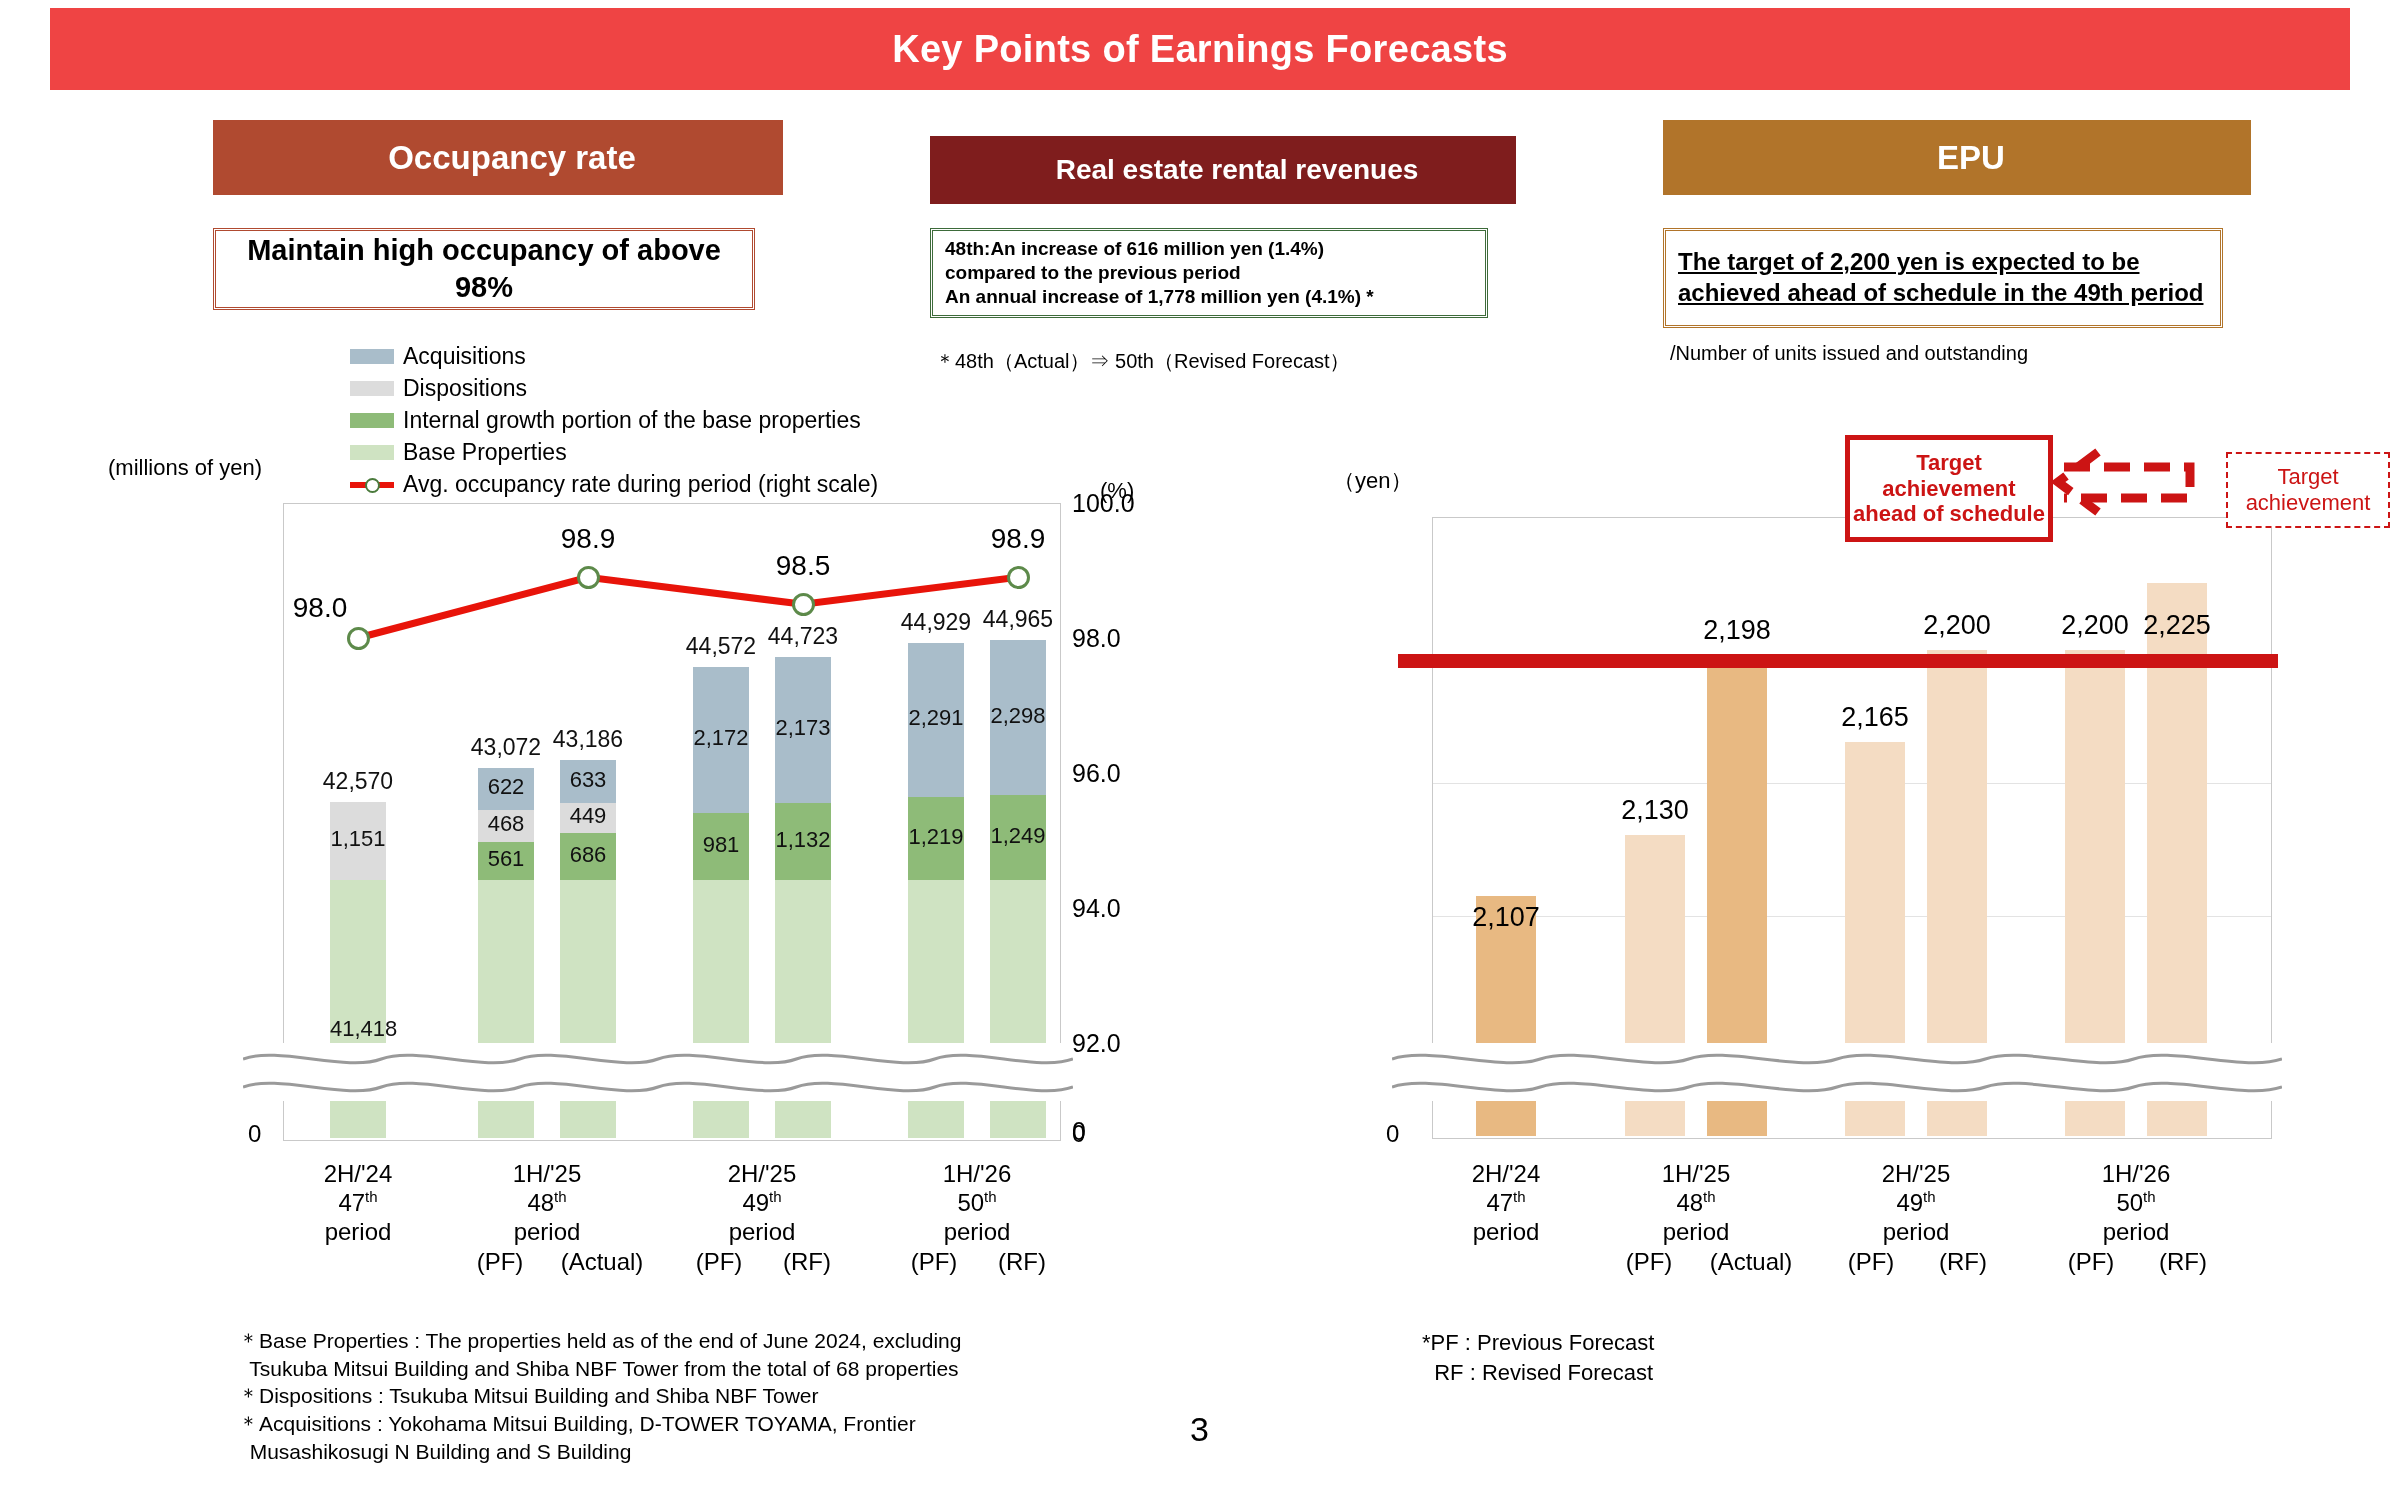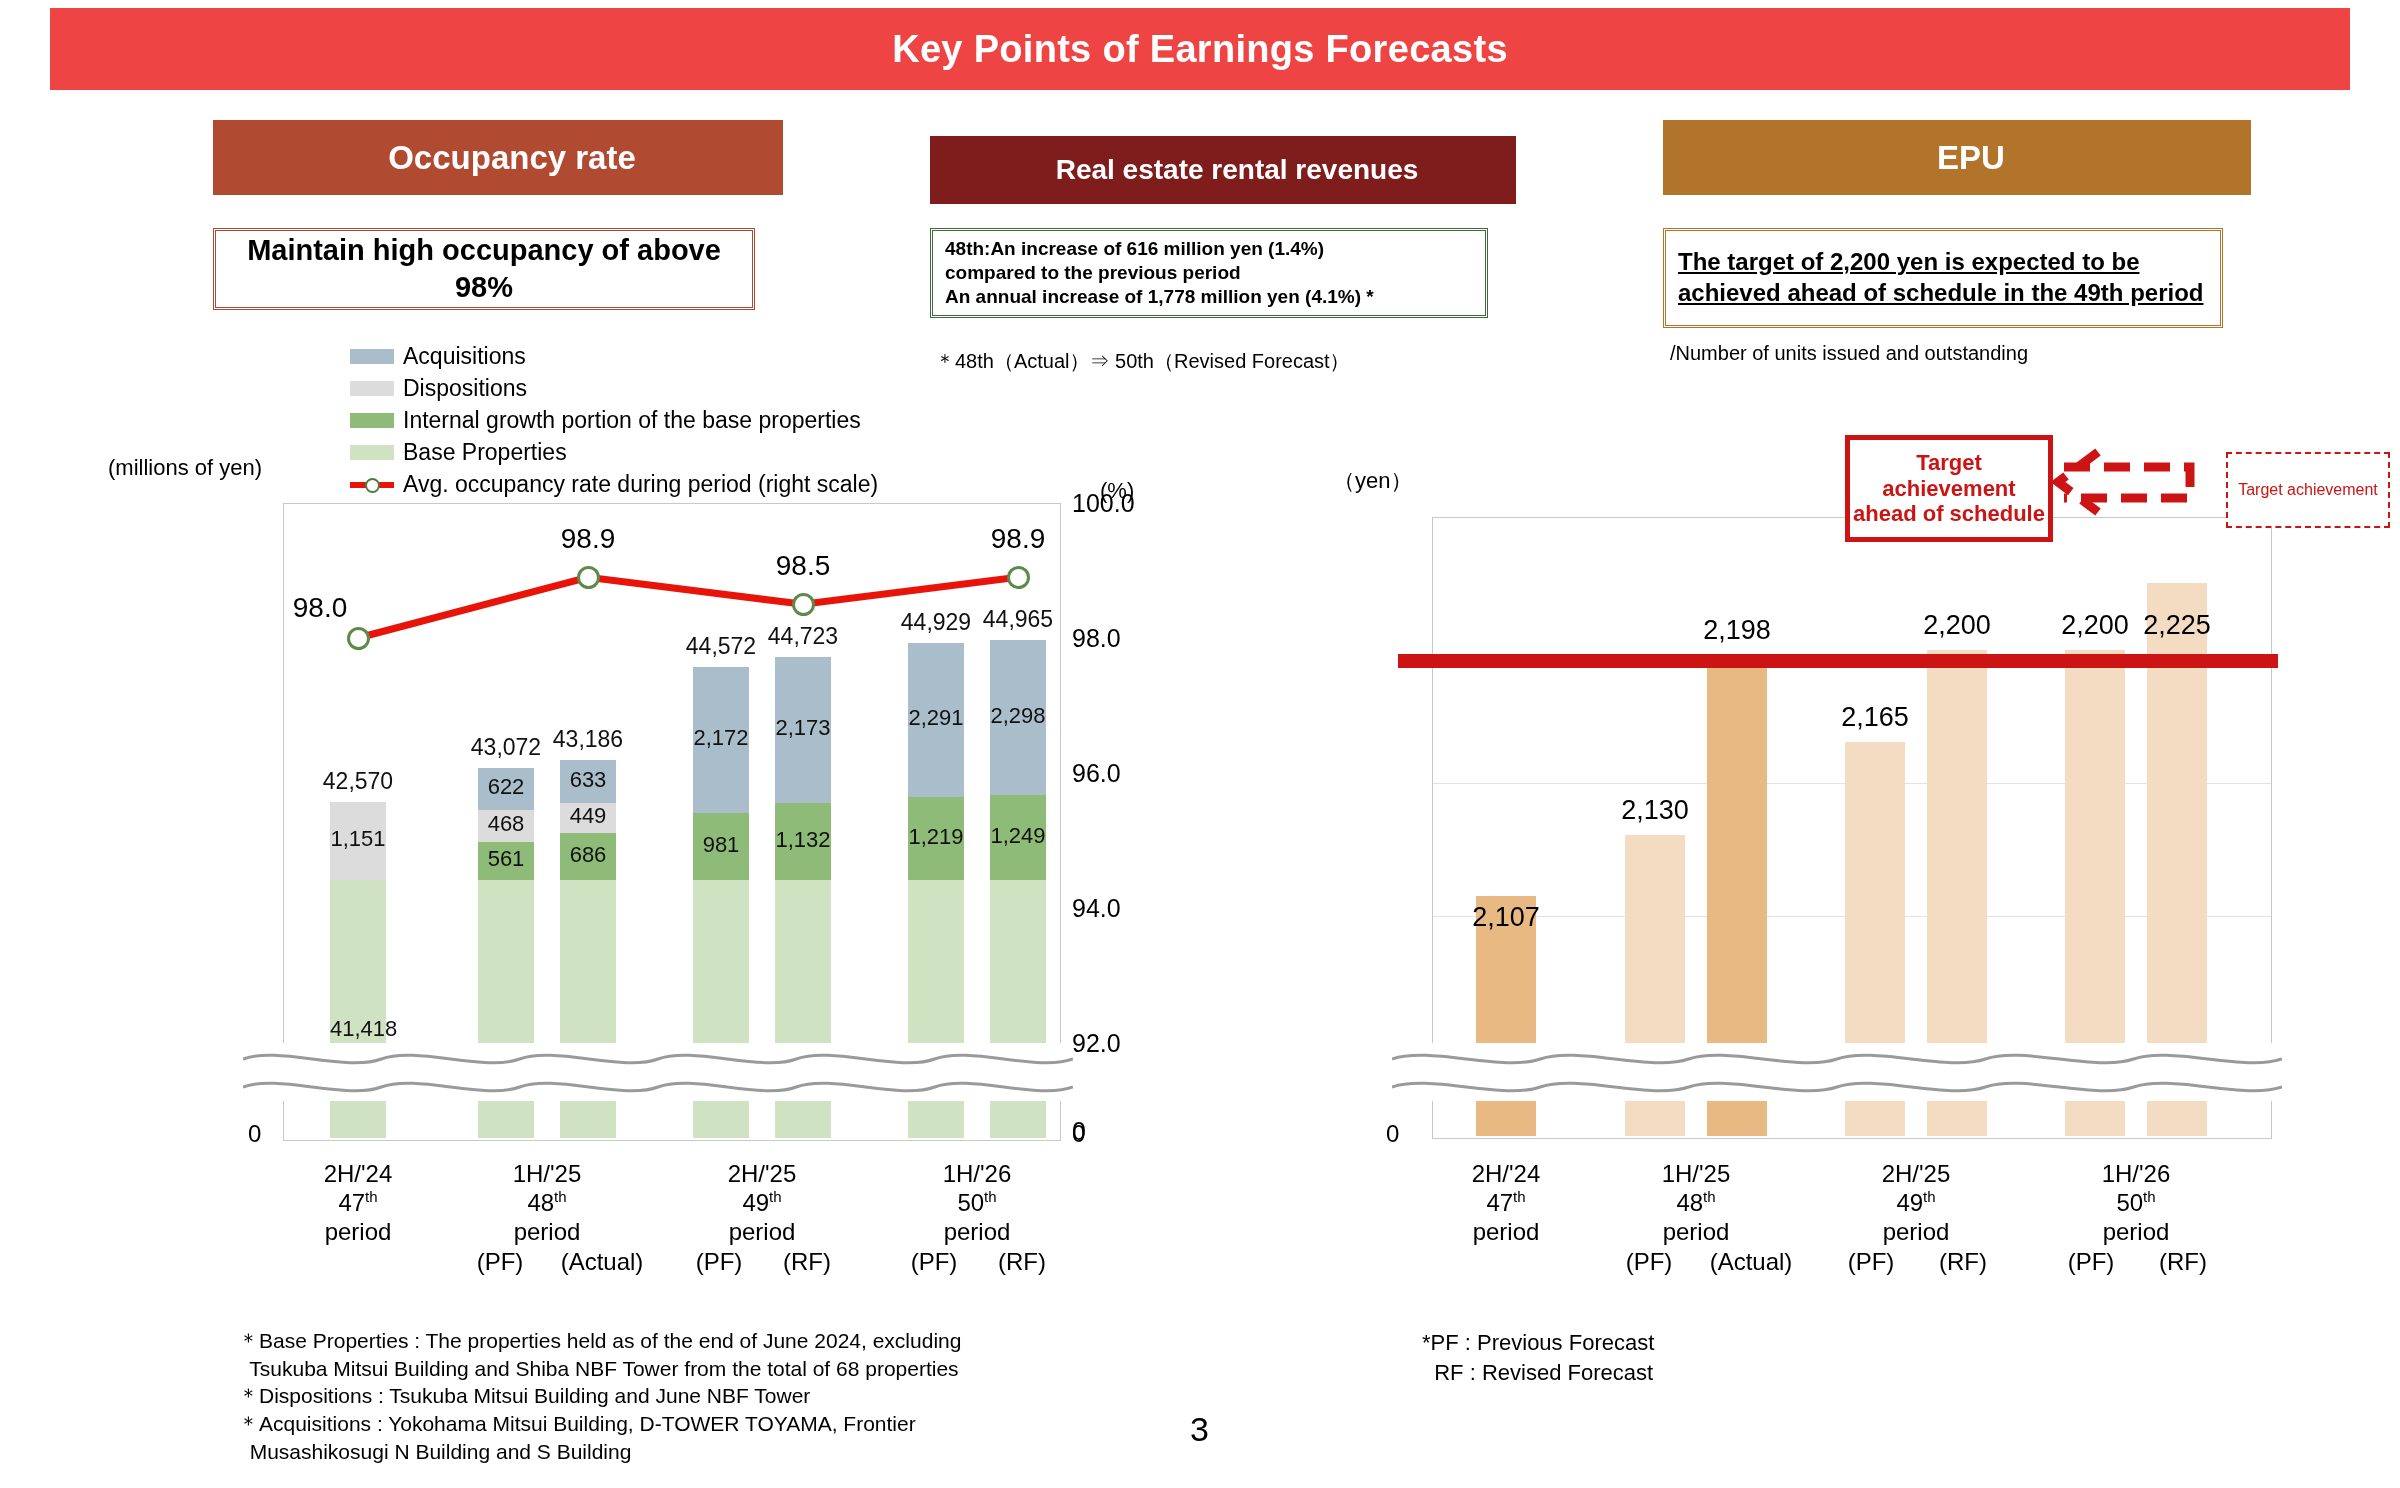--- a/index.html
+++ b/index.html
@@ -81,21 +81,21 @@
   #target-box{
     left:1845px;top:435px;width:198px;height:97px;border:5px solid #cc1414;background:#fff;
     display:flex;align-items:center;justify-content:center;z-index:9;
   }
   #target-box .t{color:#cc1414;font-weight:bold;font-size:22px;text-align:center;line-height:1.16;}
 
   #target-tag{
     left:2226px;top:452px;width:160px;height:72px;border:2px dashed #cc1414;background:#fff;
     display:flex;align-items:center;justify-content:center;z-index:9;
   }
-  #target-tag .t{color:#cc1414;font-size:16px;text-align:center;line-height:1.2;}
+  #target-tag .t{color:#cc1414;font-size:22px;text-align:center;line-height:1.2;}
 
   #arrow-svg{left:2040px;top:440px;width:200px;height:100px;z-index:8;}
 
   #foot-right{left:1422px;top:1328px;width:600px;font-size:22px;line-height:1.35;}
   #pageno{left:1190px;top:1410px;font-size:34px;}
 
   .wave{position:absolute;z-index:5;}
 </style>
 </head>
 <body>
@@ -259,21 +259,21 @@
     <div class="xsub" style="left: 747px; top: 1248px;">(RF)</div>
     <div class="xsub" style="left: 874px; top: 1248px;">(PF)</div>
     <div class="xsub" style="left: 962px; top: 1248px;">(RF)</div>
     <div class="zero" style="left: 248px; top: 1120px;">0</div>
     <div class="zero" style="left: 1072px; top: 1120px;">0</div>
   </div>
 
 <div class="abs" id="foot-left">
     <div style="white-space: pre;">＊Base Properties : The properties held as of the end of June 2024, excluding</div>
     <div style="white-space: pre;">  Tsukuba Mitsui Building and Shiba NBF Tower from the total of 68 properties</div>
-    <div style="white-space: pre;">＊Dispositions : Tsukuba Mitsui Building and June NBF Tower</div>
+    <div style="white-space: pre;">＊Dispositions : Tsukuba Mitsui Building and Shiba NBF Tower</div>
     <div style="white-space: pre;">＊Acquisitions : Yokohama Mitsui Building, D-TOWER TOYAMA, Frontier</div>
     <div style="white-space: pre;">  Musashikosugi N Building and S Building</div>
   </div>
 
 <div class="abs" id="epu-unit">（yen）</div>
 <div class="plot" id="plotR">
     <div class="gridE" style="top: 265px;"></div>
     <div class="gridE" style="top: 397.5px;"></div>
     <div class="gridE" style="top: 530px;"></div>
   </div>

